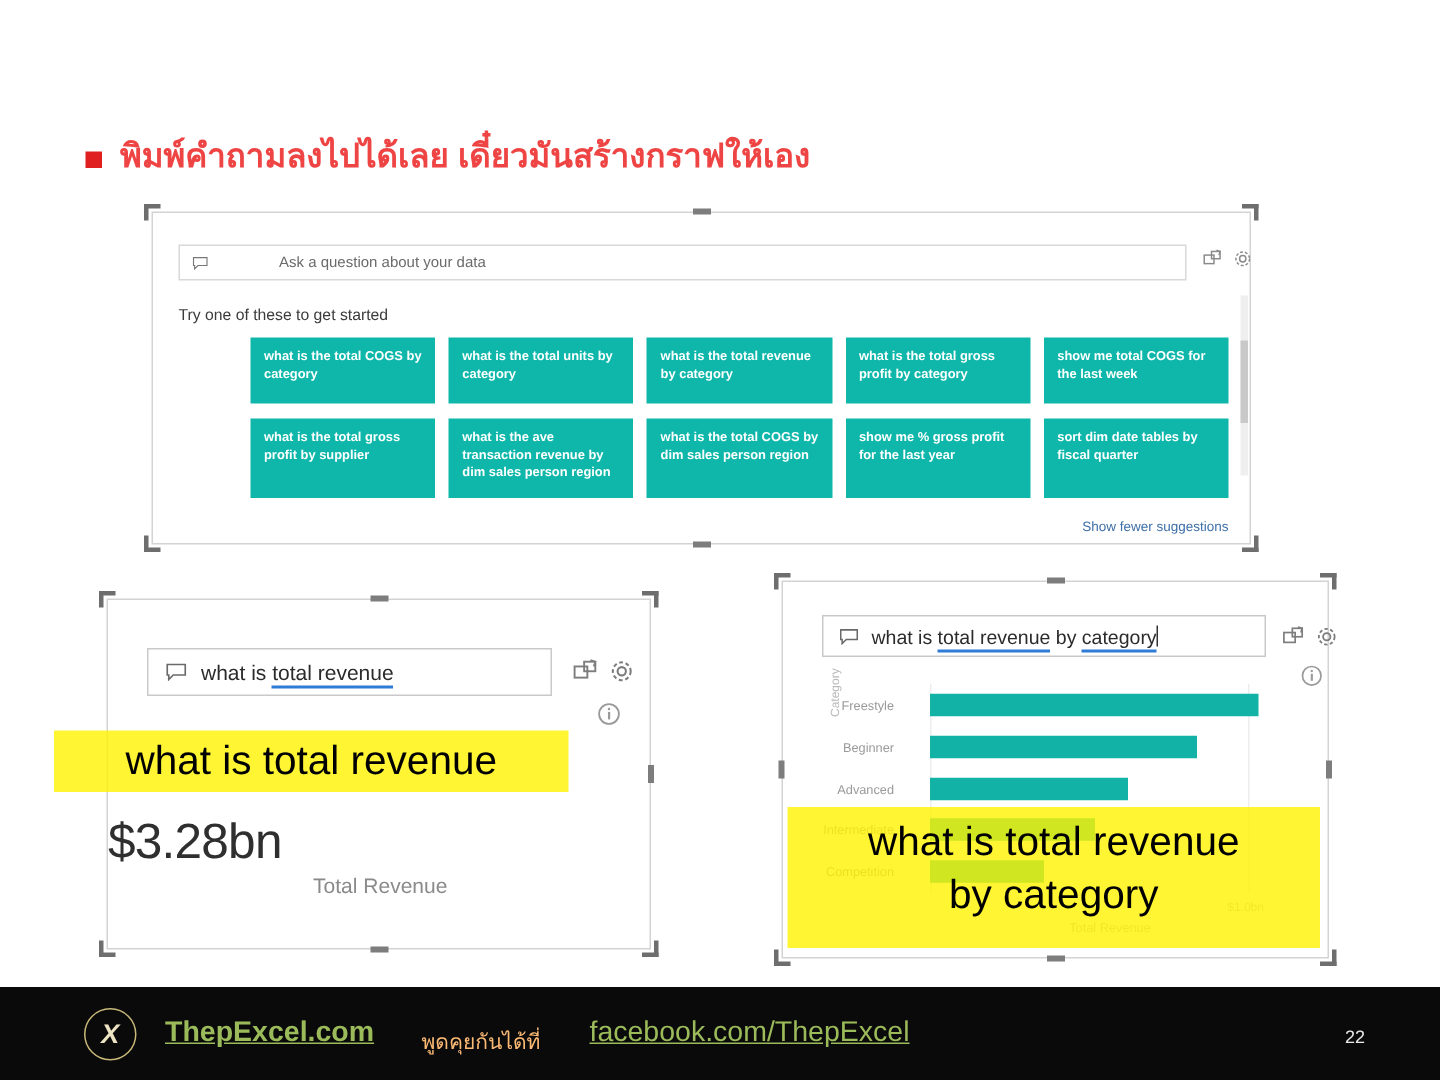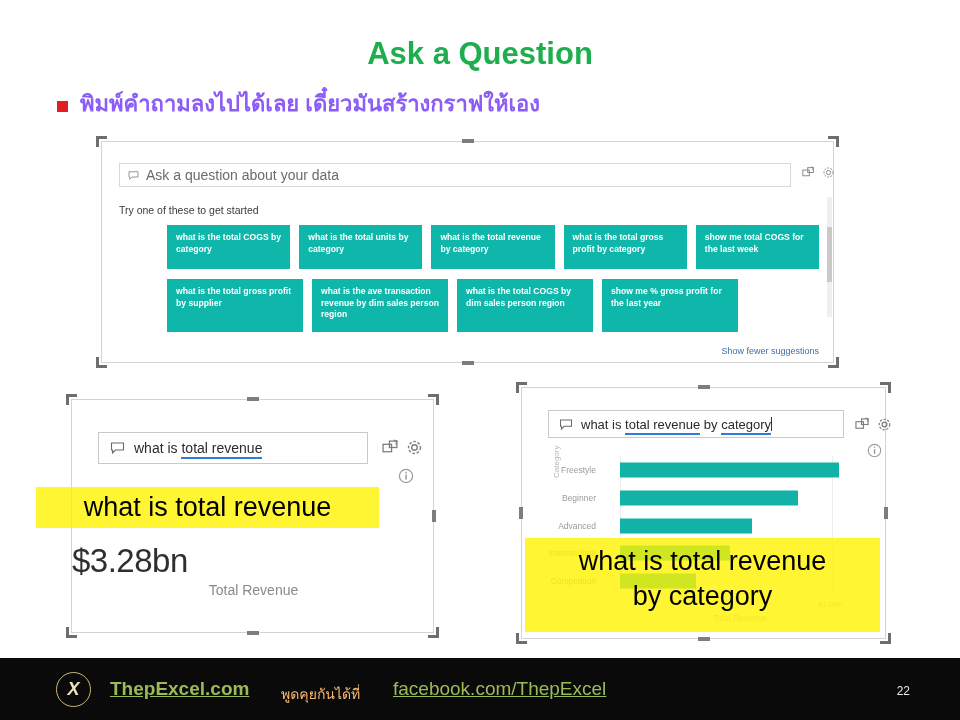--- a/index.html
+++ b/index.html
@@ -22,21 +22,21 @@
   
   .bullet-row {
     position: absolute; left: 57px; top: 90px;
     display: flex; align-items: center; gap: 12px;
   }
   .bullet-square {
     width: 11px; height: 11px; background: #E02020; flex: 0 0 auto;
     margin-top: 4px;
   }
   .bullet-text {
-    font-size: 22px; font-weight: bold; color: #8b5cf6; white-space: nowrap;
+    font-size: 22px; font-weight: bold; color: #ef4444; white-space: nowrap;
     line-height: 1.3;
   }
 
   
   .sel { position: absolute; border: 1px solid #D3D3D3; background: #fff; }
   .handle { position: absolute; background: #7D7D7D; }
   .h-corner-tl, .h-corner-tr, .h-corner-bl, .h-corner-br {
     width: 11px; height: 11px; background: transparent;
   }
   .h-corner-tl { left:-6px; top:-6px; border-left:3px solid #6E6E6E; border-top:3px solid #6E6E6E; }
@@ -48,21 +48,21 @@
   .h-mid-l { top:50%; margin-top:-6px; left:-3px; width:4px; height:12px; }
   .h-mid-r { top:50%; margin-top:-6px; right:-3px; width:4px; height:12px; }
 
   
   #qna-panel { left: 101px; top: 141px; width: 733px; height: 222px; }
   .qbox {
     position: absolute; left: 17px; top: 21px; width: 672px; height: 24px;
     border: 1px solid #D8D8D8; background: #fff;
     display: flex; align-items: center; gap: 7px; padding: 0 8px;
   }
-  .qbox .ph { font-size: 14px; color: #6B6B6B; }
+  .qbox .ph { font-size: 10px; color: #6B6B6B; margin-left: 40px; }
   .speech-icon { width: 11px; height: 9px; flex: 0 0 auto; }
 
   .icon-group { position: absolute; display: flex; align-items: center; gap: 7px; }
 
   .try-label {
     position: absolute; left: 17px; top: 62px;
     font-size: 10.5px; color: #3B3B3B;
   }
 
   .tiles { position: absolute; left: 17px; top: 83px; width: 700px; }
@@ -173,21 +173,20 @@
   .pagenum {
     position: absolute; right: 50px; top: 26px;
     font-size: 12px; color: #E9E9E9; text-align: right;
   }
 </style>
 </head>
 <body>
 
 <div class="slide">
 
-  <div class="title">Ask a Question</div>
 
   <div class="bullet-row">
     <span class="bullet-square"></span>
     <span class="bullet-text">พิมพ์คำถามลงไปได้เลย เดี๋ยวมันสร้างกราฟให้เอง</span>
   </div>
 
   <div class="sel" id="qna-panel">
     <span class="handle h-corner-tl"></span>
     <span class="handle h-corner-tr"></span>
     <span class="handle h-corner-bl"></span>
@@ -222,20 +221,21 @@
         <div class="tile">what is the total units by category</div>
         <div class="tile">what is the total revenue by category</div>
         <div class="tile">what is the total gross profit by category</div>
         <div class="tile">show me total COGS for the last week</div>
       </div>
       <div class="tile-row">
         <div class="tile tall">what is the total gross profit by supplier</div>
         <div class="tile tall">what is the ave transaction revenue by dim sales person region</div>
         <div class="tile tall">what is the total COGS by dim sales person region</div>
         <div class="tile tall">show me % gross profit for the last year</div>
+        <div class="tile tall">sort dim date tables by fiscal quarter</div>
       </div>
     </div>
 
     <div class="show-fewer">Show fewer suggestions</div>
     <div class="panel-scroll">
         <i></i>
       </div>
   </div>
 
   <div class="sel" id="card-left">

